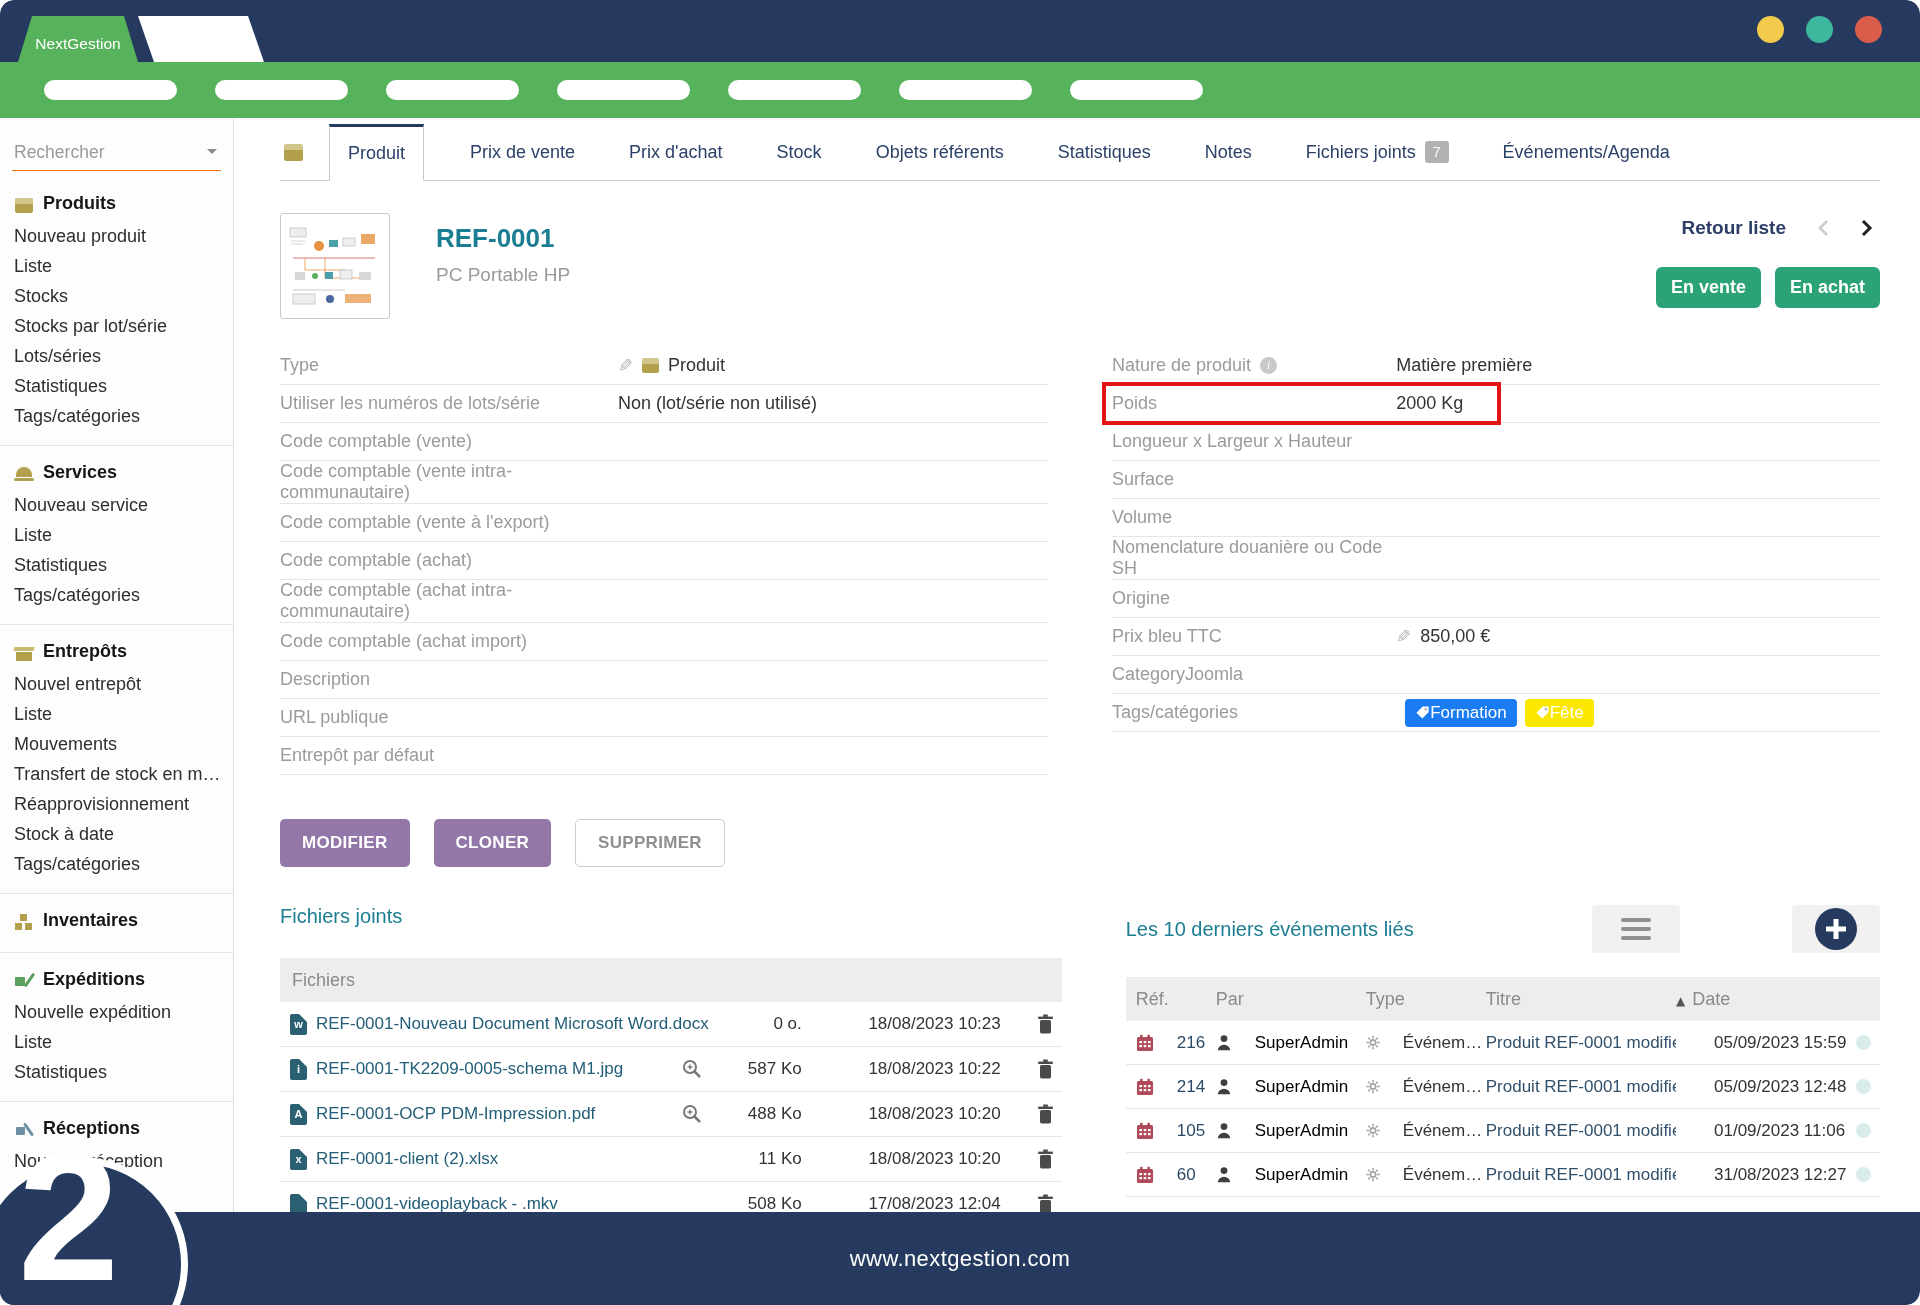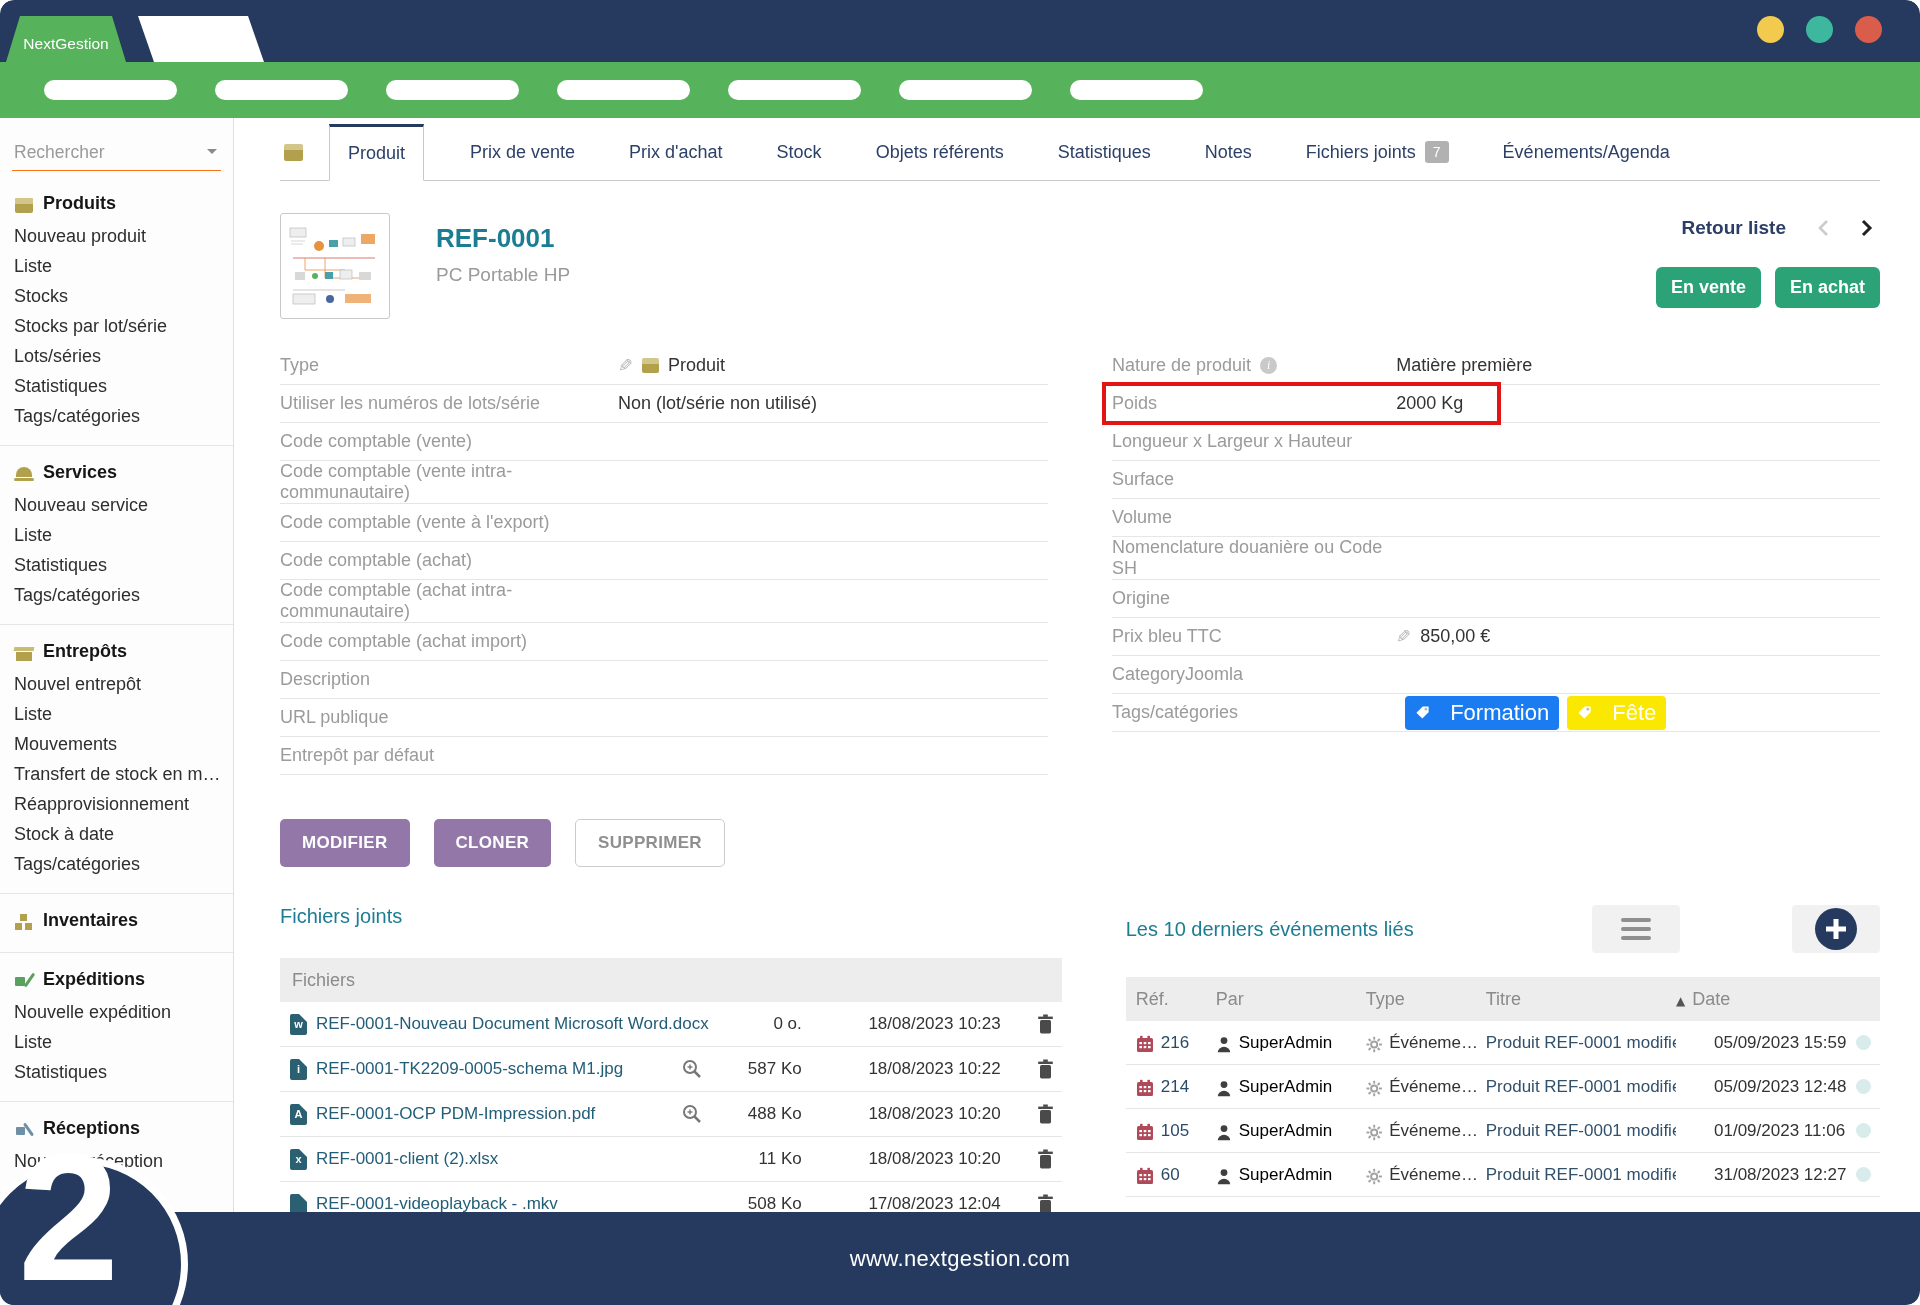--- a/index.html
+++ b/index.html
@@ -1,21 +1,21 @@
 <!DOCTYPE html>
 <html><head>
 <meta charset="utf-8">
 <style>
   html,body{margin:0;padding:0;background:#fff;}
   body{width:1920px;height:1305px;overflow:hidden;font-family:"Liberation Sans","DejaVu Sans",sans-serif;}
   .page{position:relative;width:1920px;height:1305px;overflow:hidden;background:#fff;border-radius:14px;}
 
   
   .topbar{position:absolute;left:0;top:0;width:100%;height:62px;background:#253a5e;border-radius:14px 14px 0 0;}
-  .brand-tab{position:absolute;left:6px;top:16px;width:120px;height:46px;background:#57b35b;
+  .brand-tab{position:absolute;left:18px;top:16px;width:120px;height:46px;background:#57b35b;
     clip-path:polygon(14px 0,106px 0,120px 46px,0 46px);
     display:flex;align-items:flex-end;justify-content:center;padding-bottom:9px;box-sizing:border-box;
     color:#fff;font-size:15.5px;}
   .white-tab{position:absolute;left:136px;top:16px;width:128px;height:46px;background:#fff;
     clip-path:polygon(2px 0,112px 0,128px 46px,18px 46px);}
   .dots{position:absolute;right:38px;top:16px;display:flex;gap:22px;}
   .dot{width:27px;height:27px;border-radius:50%;background:#ccc;}
 
   
   .greenbar{position:absolute;left:0;top:62px;width:100%;height:56px;background:#57b35b;
@@ -80,21 +80,21 @@
   .dval{display:flex;align-items:center;gap:9px;color:#333;min-width:0;}
   .pencil{color:#b5b5b5;font-size:18px;font-family:"DejaVu Sans",sans-serif;transform:scaleX(-1);display:inline-block;cursor:pointer;}
   .pencil::before{content:"\270E";}
   .cube.small{width:17px;height:15px;}
   .info{display:inline-block;width:17px;height:17px;border-radius:50%;background:#c9c9c9;color:#fff;font-size:12px;
     line-height:17px;text-align:center;margin-left:9px;cursor:pointer;}
   .info::before{content:"i";font-style:italic;font-family:"Liberation Serif",serif;}
   .redframe{position:absolute;left:-10px;top:-3px;height:calc(100% + 6px);width:52%;border:4px solid #e31414;
     box-sizing:border-box;pointer-events:none;z-index:1;}
   .tagwrap{display:inline-flex;gap:8px;}
-  .tag{display:inline-flex;align-items:center;gap:20px;color:#fff;font-size:22px;padding:4px 10px;border-radius:4px;cursor:pointer;}
+  .tag{display:inline-flex;align-items:center;gap:0;color:#fff;font-size:17px;padding:4px 10px;border-radius:4px;cursor:pointer;}
   .tag i{font-style:normal;}
 
   .actions{display:flex;justify-content:flex-start;gap:24px;margin-top:44px;}
   .btn{font-size:17px;font-weight:bold;padding:13px 22px;border-radius:5px;border:none;cursor:pointer;
     font-family:inherit;letter-spacing:0.3px;}
   .btn.purple{background:#9377a8;color:#fff;}
   .btn.ghost{background:#fff;border:1px solid #ccc;color:#8f8f8f;}
 
   .bottom{display:grid;grid-template-columns:1fr 1fr;column-gap:64px;margin-top:38px;}
   .sec-title{font-size:20px;color:#1b7d92;font-weight:normal;margin:0;}
@@ -119,21 +119,21 @@
   .plusbox{width:88px;height:48px;background:#f1f1f1;border-radius:4px;display:flex;align-items:center;
     justify-content:center;margin-left:112px;}
   .plusbtn{width:42px;height:42px;border-radius:50%;background:#253a5e;position:relative;cursor:pointer;}
   .plusbtn::before,.plusbtn::after{content:"";position:absolute;background:#fff;left:50%;top:50%;transform:translate(-50%,-50%);}
   .plusbtn::before{width:20px;height:5px;}
   .plusbtn::after{width:5px;height:20px;}
   .ev-head{display:grid;grid-template-columns:80px 150px 120px 1fr 180px 24px;background:#ededed;height:44px;
     align-items:center;color:#8b8b8b;font-size:18px;margin-top:24px;padding-left:10px;box-sizing:border-box;}
   .erow{display:grid;grid-template-columns:80px 150px 120px 1fr 180px 24px;height:44px;align-items:center;
     border-bottom:1px solid #e6e6e6;font-size:17px;padding-left:10px;box-sizing:border-box;}
-  .ecell{display:flex;align-items:flex-end;gap:7px;overflow:hidden;white-space:nowrap;min-width:0;}
+  .ecell{display:flex;align-items:center;gap:23px;overflow:hidden;white-space:nowrap;min-width:0;}
   .eref{color:#2b4a68;text-decoration:none;cursor:pointer;}
   .etype{overflow:hidden;text-overflow:ellipsis;color:#333;}
   .etitre{color:#31506b;}
   .edate{color:#333;margin-left:38px;}
   .edot{width:15px;height:15px;border-radius:50%;background:#d8ecec;}
   .sort{display:inline-block;margin-right:7px;}
   .sort::before{content:"\25B2";font-size:12px;color:#555;font-family:"DejaVu Sans",sans-serif;}
   .ev-date-h{display:flex;align-items:center;cursor:pointer;}
 
   

